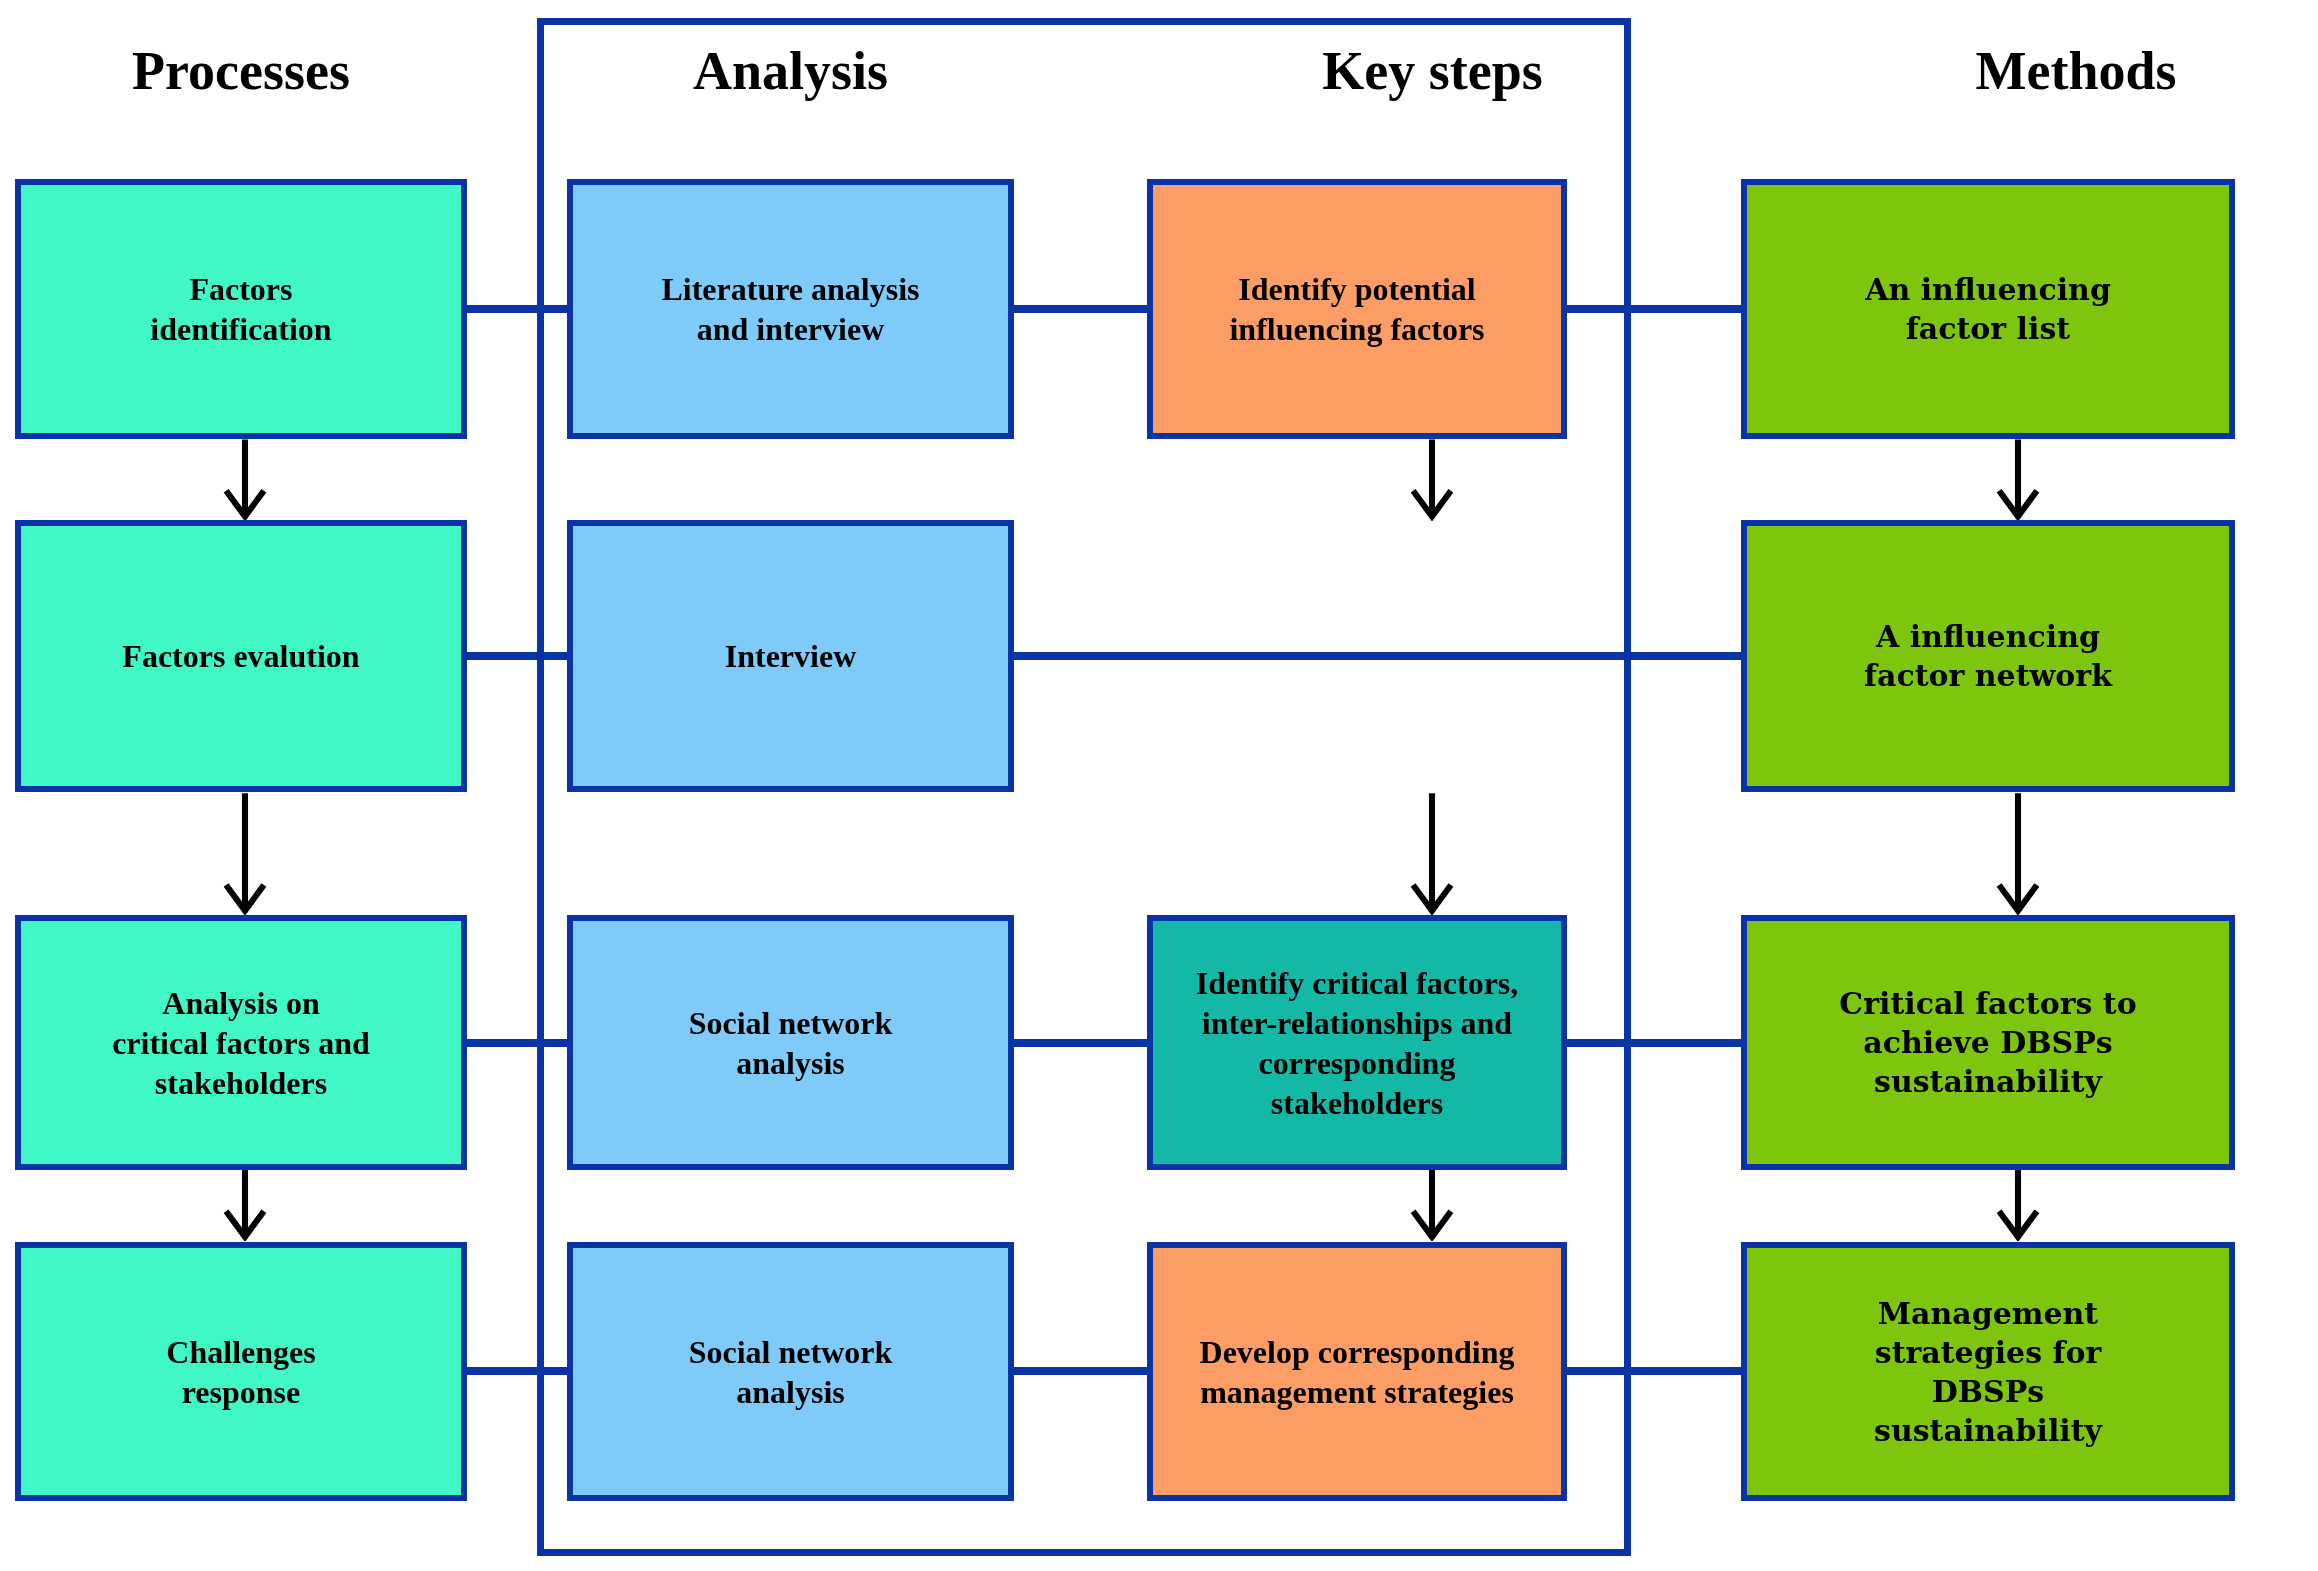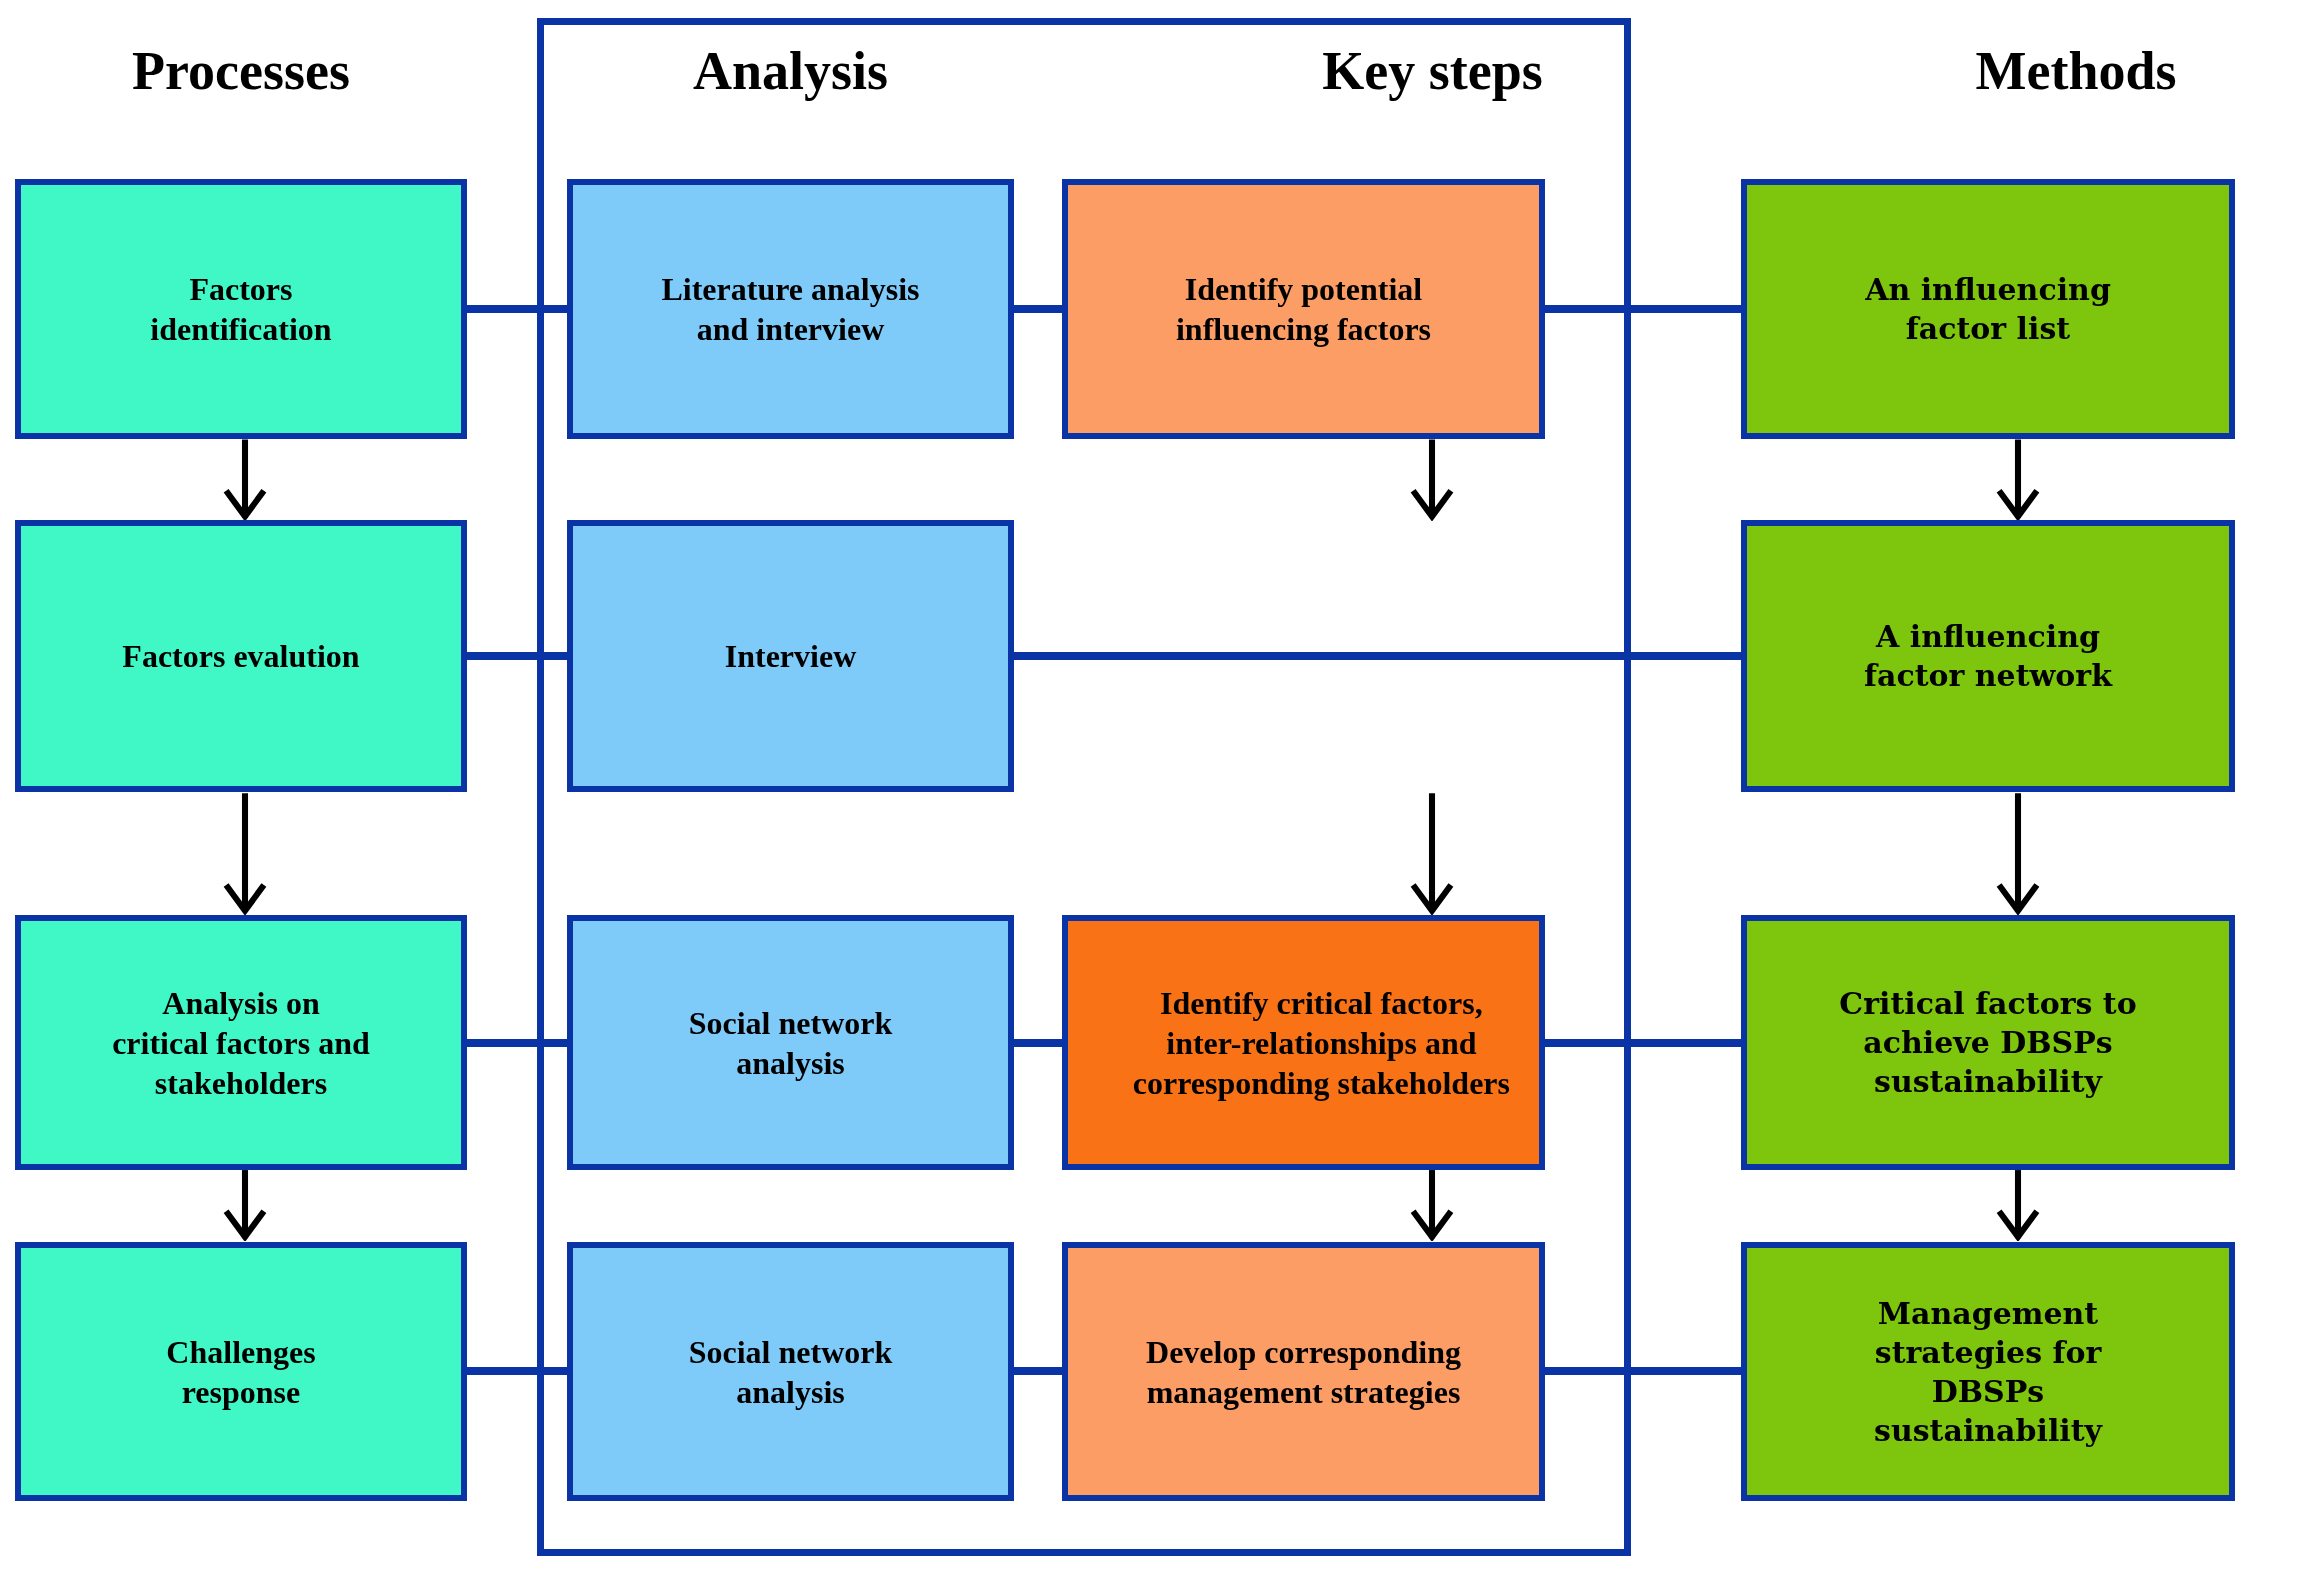--- a/index.html
+++ b/index.html
@@ -34,21 +34,21 @@
   
   .box{
     position:absolute;box-sizing:border-box;
     border:6.1px solid var(--border-color);
     display:flex;align-items:center;justify-content:center;
     text-align:center;color:#000;font-weight:bold;
     white-space:pre-line;z-index:3;padding:0 29px;
   }
   .c0{left:15px;width:452px}
   .c1{left:567px;width:447px}
-  .c2{left:1062px;width:483px}
+  .c2{left:1147px;width:420px}
   .c3{left:1741px;width:494px}
   .r0{top:179px;height:260px}
   .r1{top:520px;height:272px}
   .r2{top:915px;height:255px}
   .r3{top:1242px;height:259px}
   .c0,.c1,.c2{font-family:"Liberation Serif",serif;font-size:32px;line-height:1.25;}
   .c3{font-family:"DejaVu Serif",serif;font-size:30px;line-height:1.3;}
   
   .arrow{position:absolute;width:54px;z-index:2;}
   .arrow svg{display:block;}
@@ -146,21 +146,21 @@
   <div class="box c1 r0" style="background-color: rgb(126, 203, 250);"><span>Literature analysis
 and interview</span></div>
   <div class="box c1 r1" style="background-color: rgb(126, 203, 250);"><span>Interview</span></div>
   <div class="box c1 r2" style="background-color: rgb(126, 203, 250);"><span>Social network
 analysis</span></div>
   <div class="box c1 r3" style="background-color: rgb(126, 203, 250);"><span>Social network
 analysis</span></div>
 
   <div class="box c2 r0" style="background-color: rgb(251, 157, 100);"><span>Identify potential
 influencing factors</span></div>
-  <div class="box c2 r2" style="background-color: #f97316; justify-content: flex-end;"><span>Identify critical factors,
+  <div class="box c2 r2" style="background-color: #14b8a6; justify-content: flex-end;"><span>Identify critical factors,
 inter-relationships and
 corresponding stakeholders</span></div>
   <div class="box c2 r3" style="background-color: rgb(251, 157, 100);"><span>Develop corresponding
 management strategies</span></div>
 
   <div class="box c3 r0" style="background-color: rgb(126, 198, 14);"><span>An influencing
 factor list</span></div>
   <div class="box c3 r1" style="background-color: rgb(126, 198, 14);"><span>A influencing
 factor network</span></div>
   <div class="box c3 r2" style="background-color: rgb(126, 198, 14);"><span>Critical factors to

